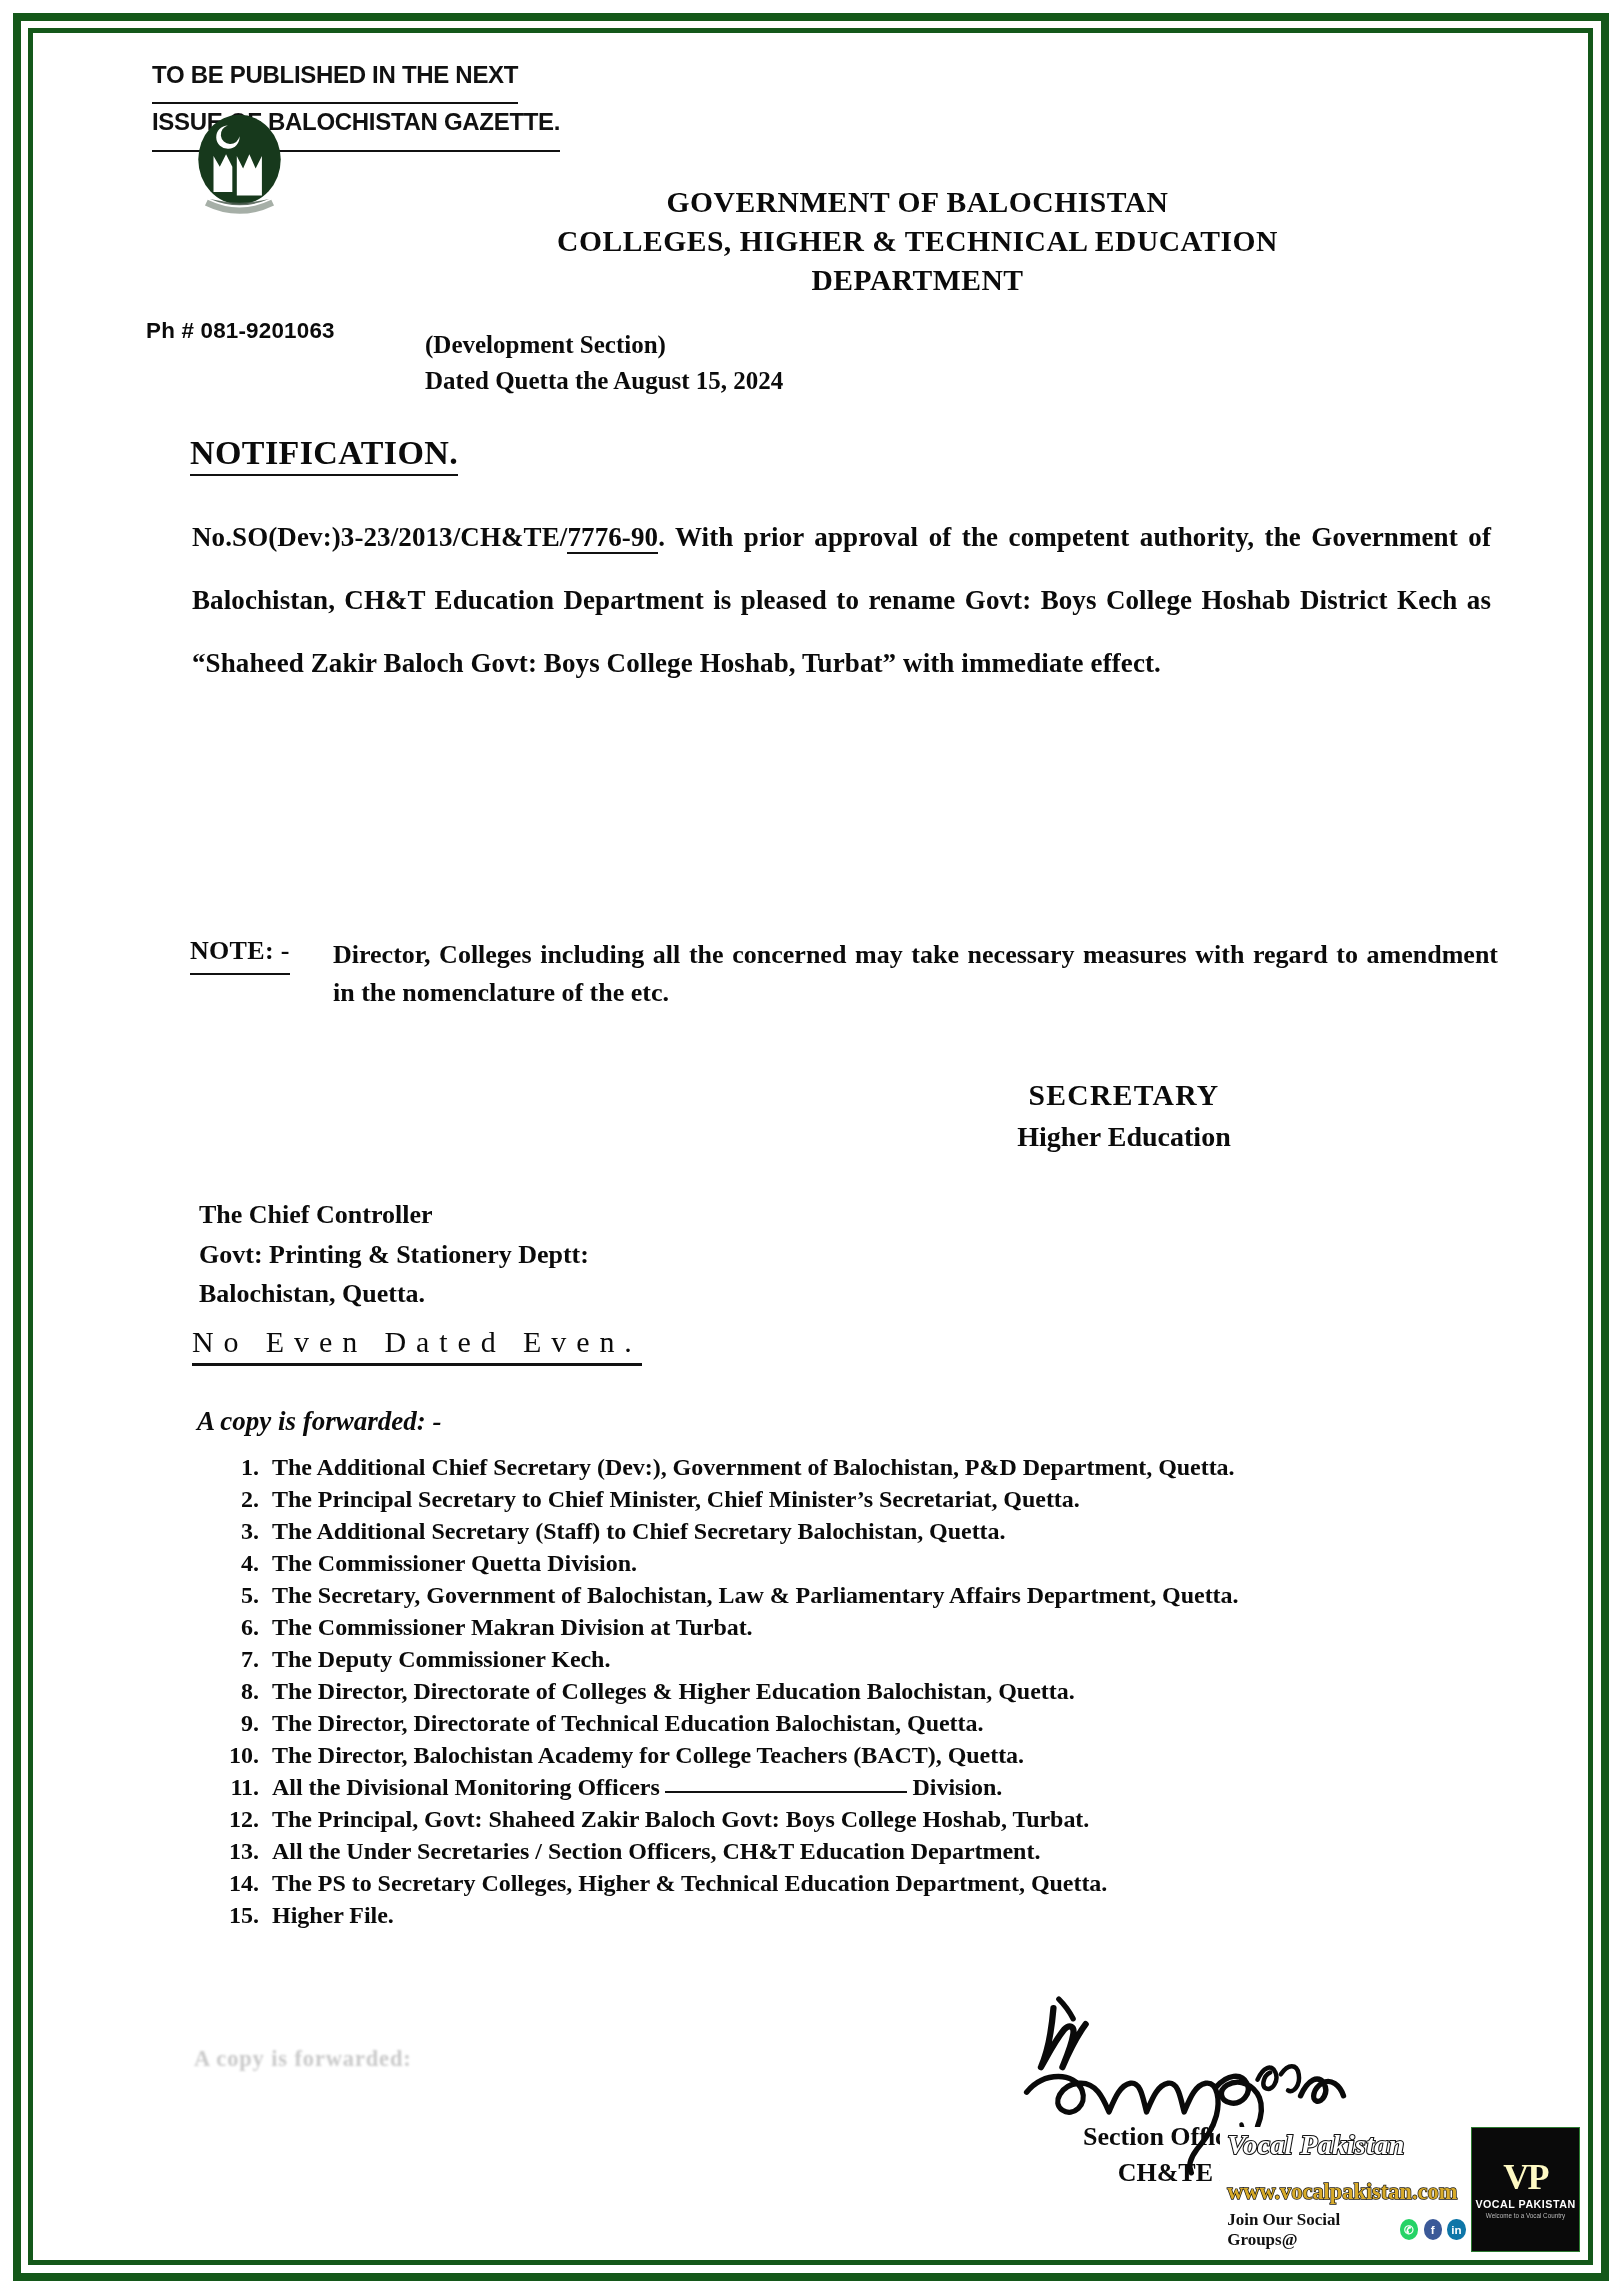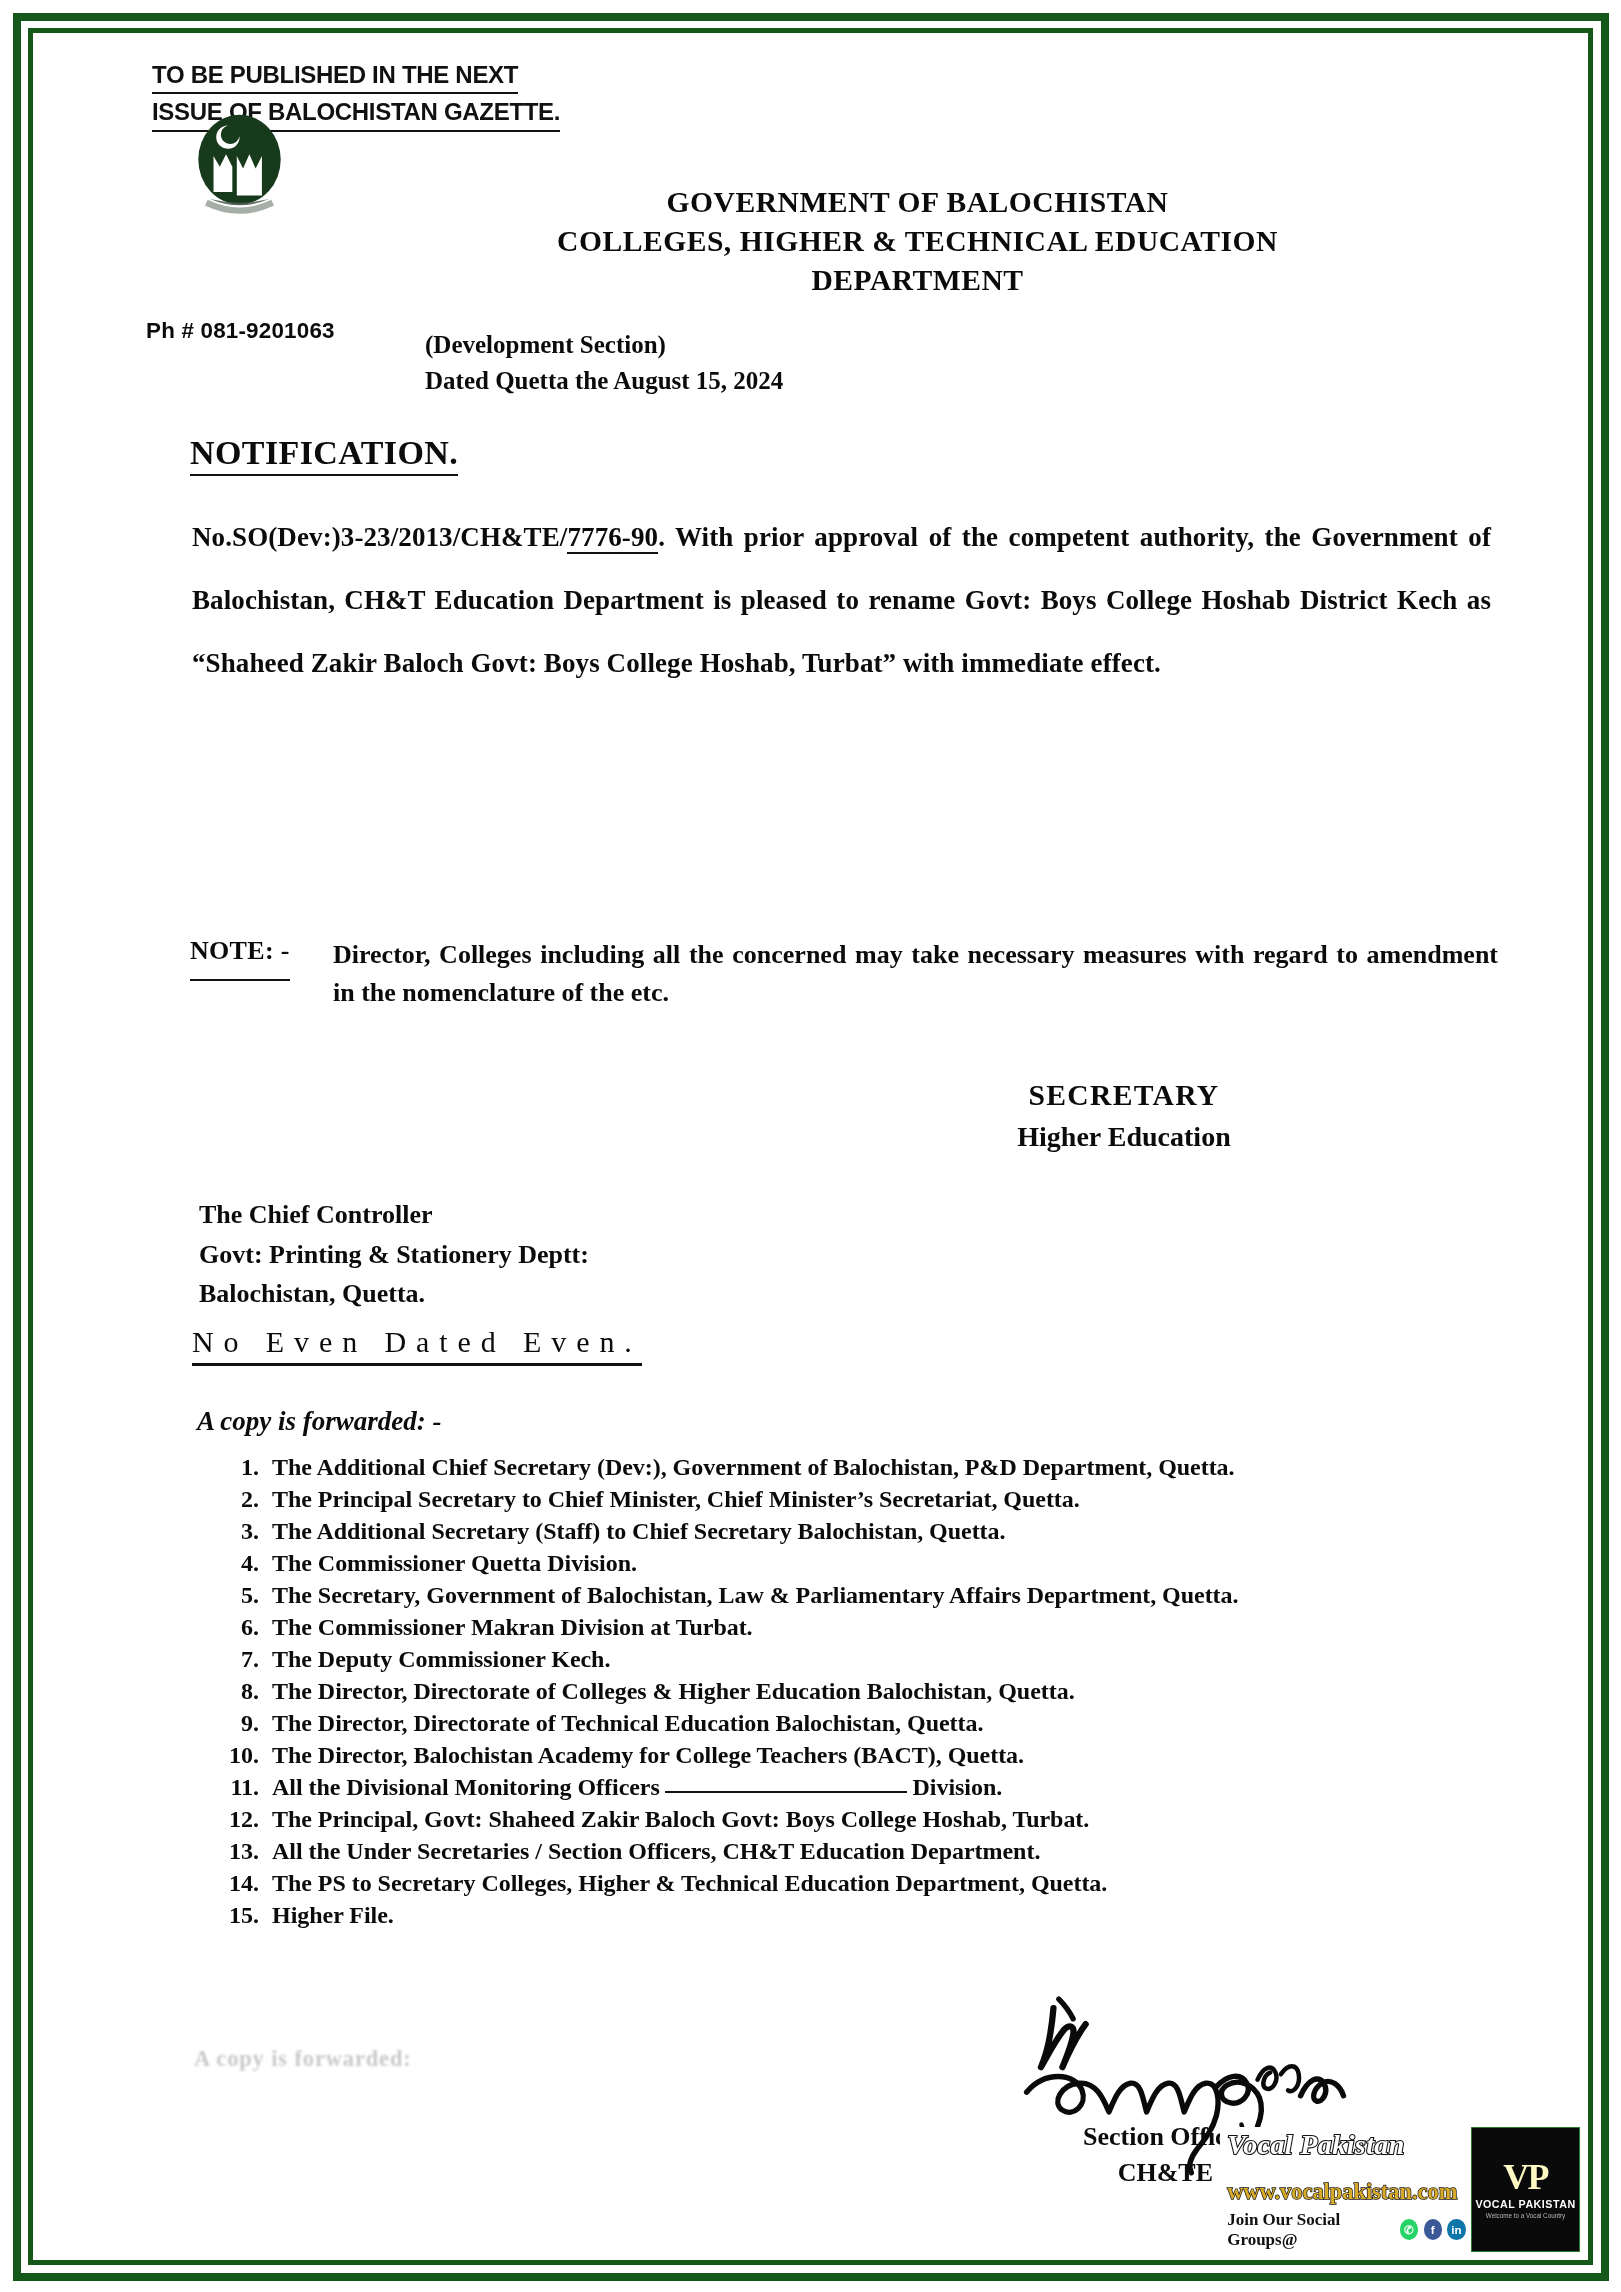--- a/index.html
+++ b/index.html
@@ -48,21 +48,21 @@
     font-weight: bold;
     font-size: 24px;
     line-height: 1.28;
     letter-spacing: -0.3px;
     color: #111;
   }
   #gazette-note span {
     display: block;
     border-bottom: 2.7px solid #111;
     width: max-content;
-    padding-bottom: 2px;
+    padding-bottom: 12px;
     margin-bottom: 2.7px;
   }
 
   
   #emblem-wrap {
     position: absolute;
     left: 134px; top: 73px;
     width: 143px; height: 112px;
   }
   #emblem {
@@ -127,21 +127,21 @@
   #note-row {
     position: absolute;
     left: 150px; top: 896px;
     width: 1308px;
     font-size: 26px;
     font-weight: bold;
   }
   #note-label {
     position: absolute; left: 0; top: 0;
     border-bottom: 2.7px solid #111;
-    padding-bottom: 13px;
+    padding-bottom: 7px;
     letter-spacing: 0.3px;
   }
   #note-text {
     margin-left: 143px;
     line-height: 1.46;
     text-align: justify;
     text-align-last: left;
   }
 
   

